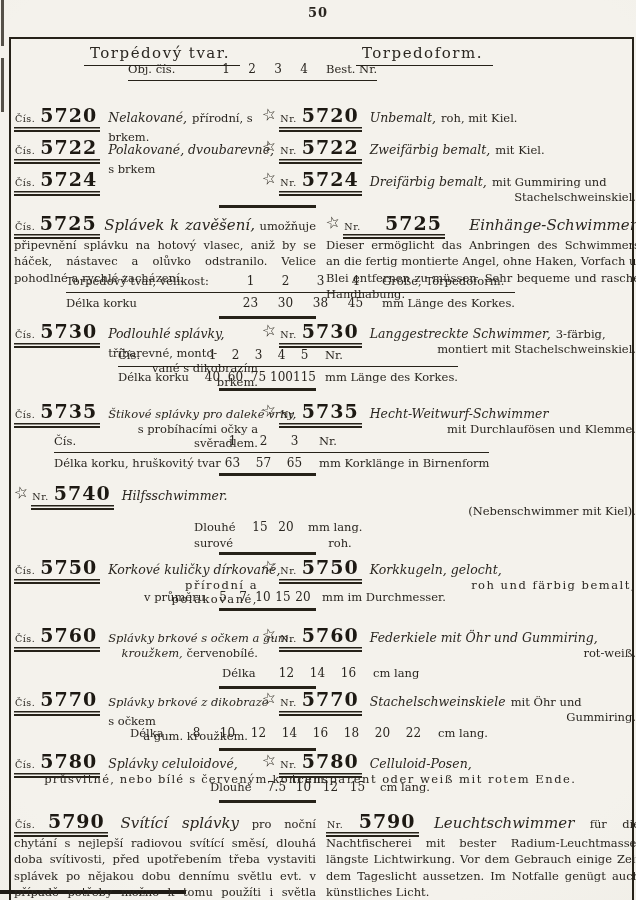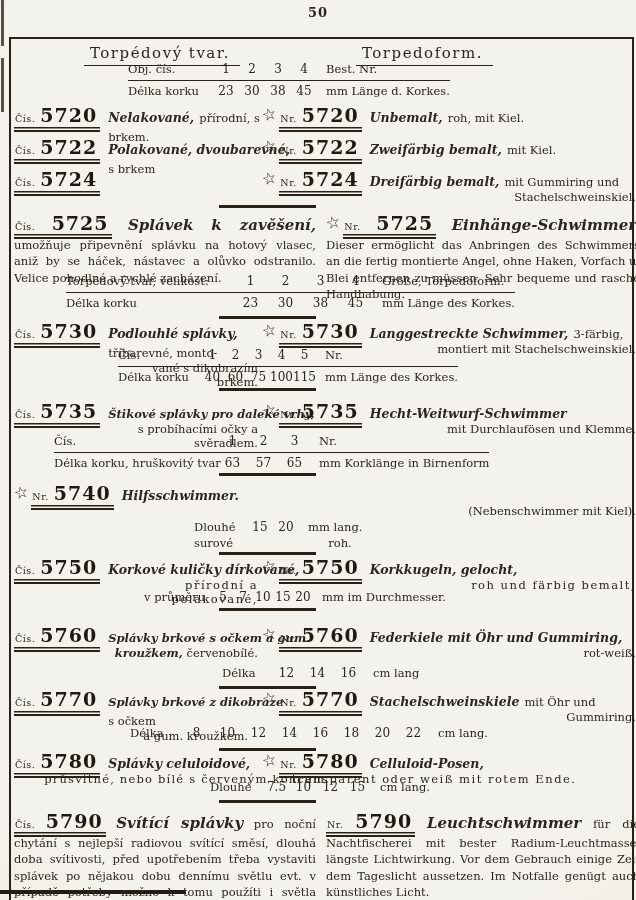--- a/index.html
+++ b/index.html
@@ -29,21 +29,21 @@
     background-image:linear-gradient(#262219,#262219),linear-gradient(#262219,#262219);
     background-size:100% 2px,100% 1.5px;background-position:0 100%,0 calc(100% - 4px);
     background-repeat:no-repeat}
   .cz-col>.numblk{min-width:68px}
   .numlbl{font-size:9.5px;letter-spacing:.5px}
   .num{font-size:19px;font-weight:bold;letter-spacing:1px;color:#1d1913}
   .de-head{flex:none;white-space:nowrap}
   .star{display:inline-block;font-size:16px;transform:rotate(-14deg);
     position:relative;top:-2px;margin-right:3px;color:#262219}
   .cz-text,.de-text{display:block;flex:1;padding-left:8px;min-width:0}
-  .iname{font-style:italic;font-weight:bold;font-size:12.5px;white-space:nowrap}
+  .iname{font-style:italic;font-weight:normal;font-size:12.5px;white-space:nowrap}
   .iname.sm{font-size:11.5px}
   .iname.lg{font-size:15px;white-space:normal}
   .idesc{font-size:11.5px}
   .l2{display:block;font-size:11.5px}
   .l2r{text-align:right;padding-right:4px}
   .l2sp{letter-spacing:1.5px}
   .l2wide{margin-left:-64px;text-align:left;letter-spacing:1.2px;white-space:nowrap}
   .cz-para{width:302px;flex:none;text-align:justify;font-size:11.5px;line-height:1.42}
   .de-para{flex:1;padding-left:10px;text-align:justify;font-size:11.5px;line-height:1.42;min-width:0}
 
@@ -68,23 +68,20 @@
 <div class="edge" style="top:58px;height:54px"></div>
 <div class="bottomline"></div>
 
 <div class="hdr hdr-cz">Torpédový tvar.</div>
 <div class="hdr hdr-de">Torpedoform.</div>
 
 <div class="tbl" style="top:62px;left:128px;--labw:76px;--colw:26px">
   <div class="trow hd">
     <span class="tlab-l">Obj. čís.</span><span class="tcols"><span class="tcol">1</span><span class="tcol">2</span><span class="tcol">3</span><span class="tcol">4</span></span><span class="tlab-r">Best. Nr.</span>
   </div>
-  <div class="trow">
-    <span class="tlab-l">Délka korku</span><span class="tcols"><span class="tcol">23</span><span class="tcol">30</span><span class="tcol">38</span><span class="tcol">45</span></span><span class="tlab-r">mm Länge d. Korkes.</span>
-  </div>
 </div>
 
 <div class="item" style="top:104px">
   <div class="cz-col">
     <span class="numblk"><span class="numlbl">Čís.</span> <span class="num">5720</span></span>
     <span class="cz-text"><span class="iname">Nelakované,</span> <span class="idesc">přírodní, s brkem.</span></span>
   </div>
   <div class="de-col">
     <span class="de-head"><span class="star">☆</span><span class="numblk"><span class="numlbl">Nr.</span> <span class="num">5720</span></span></span>
     <span class="de-text"><span class="iname">Unbemalt,</span> <span class="idesc">roh, mit Kiel.</span></span>

